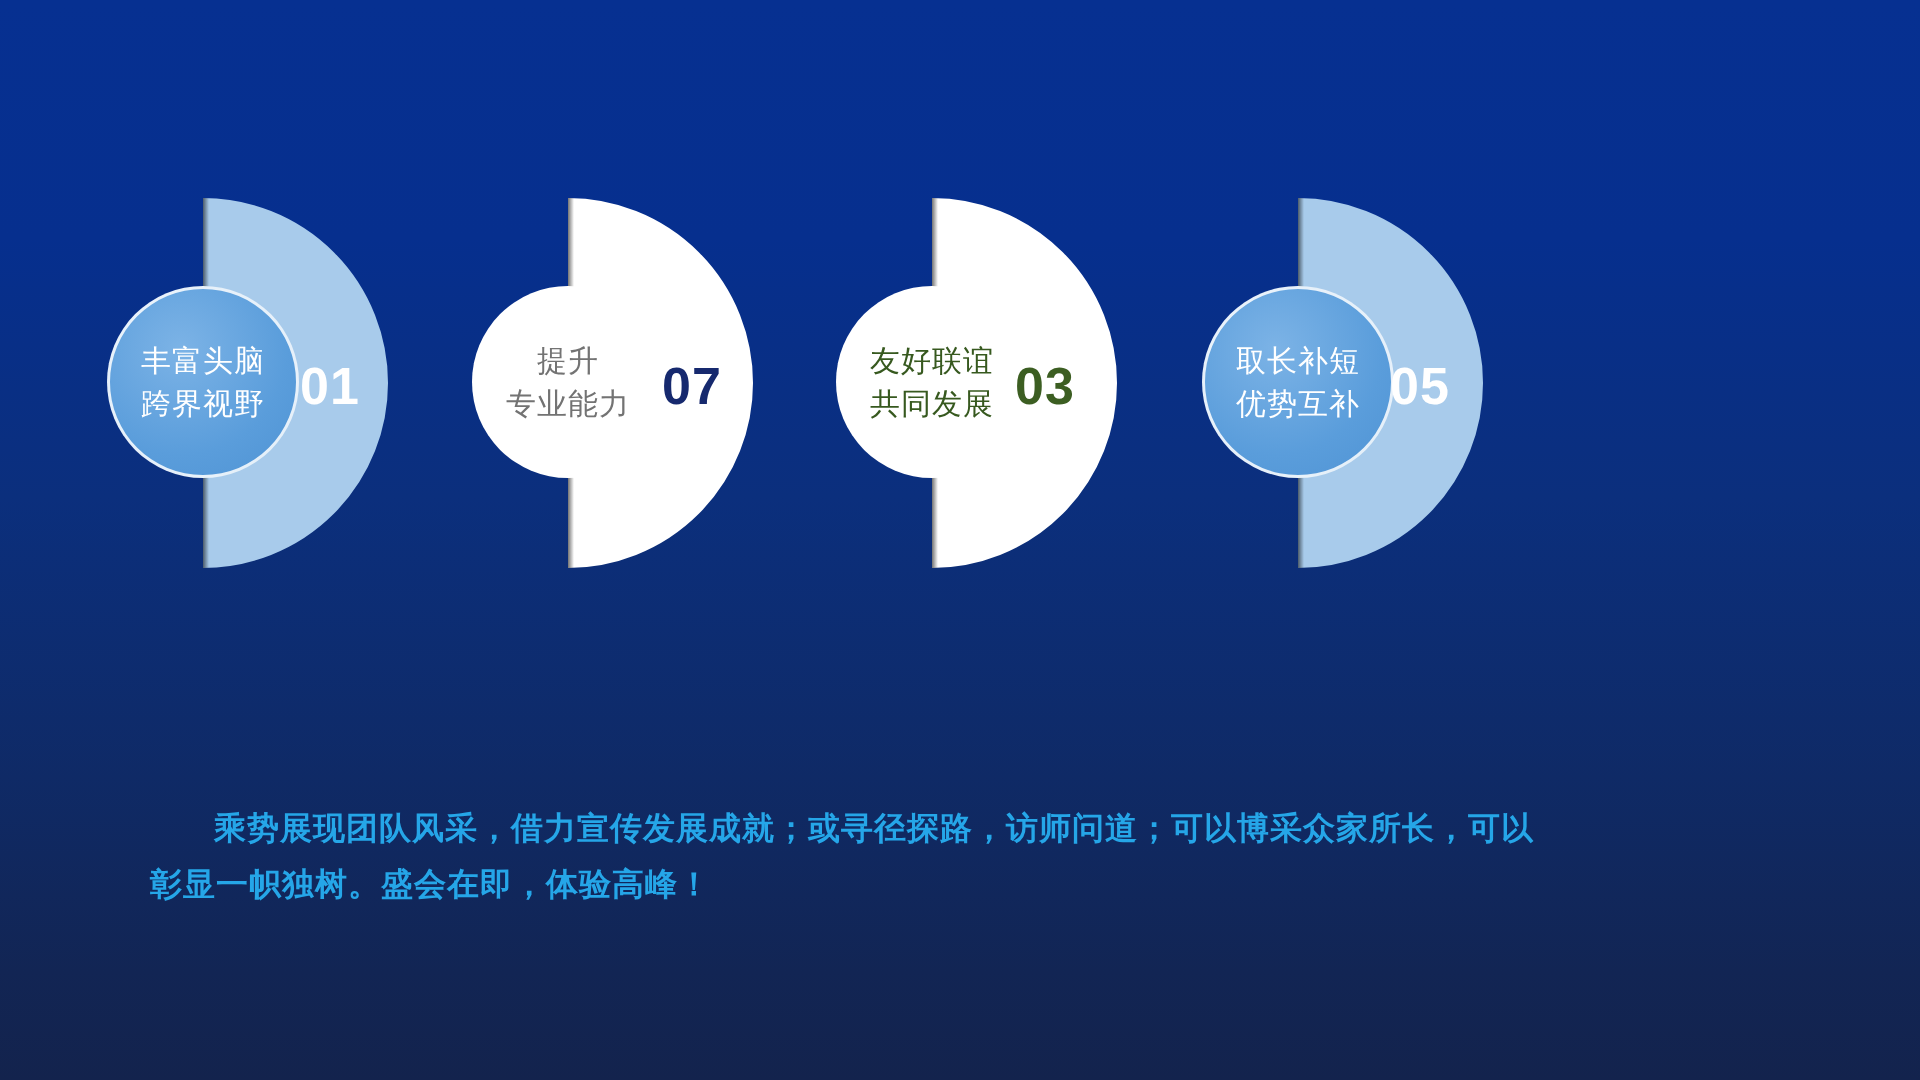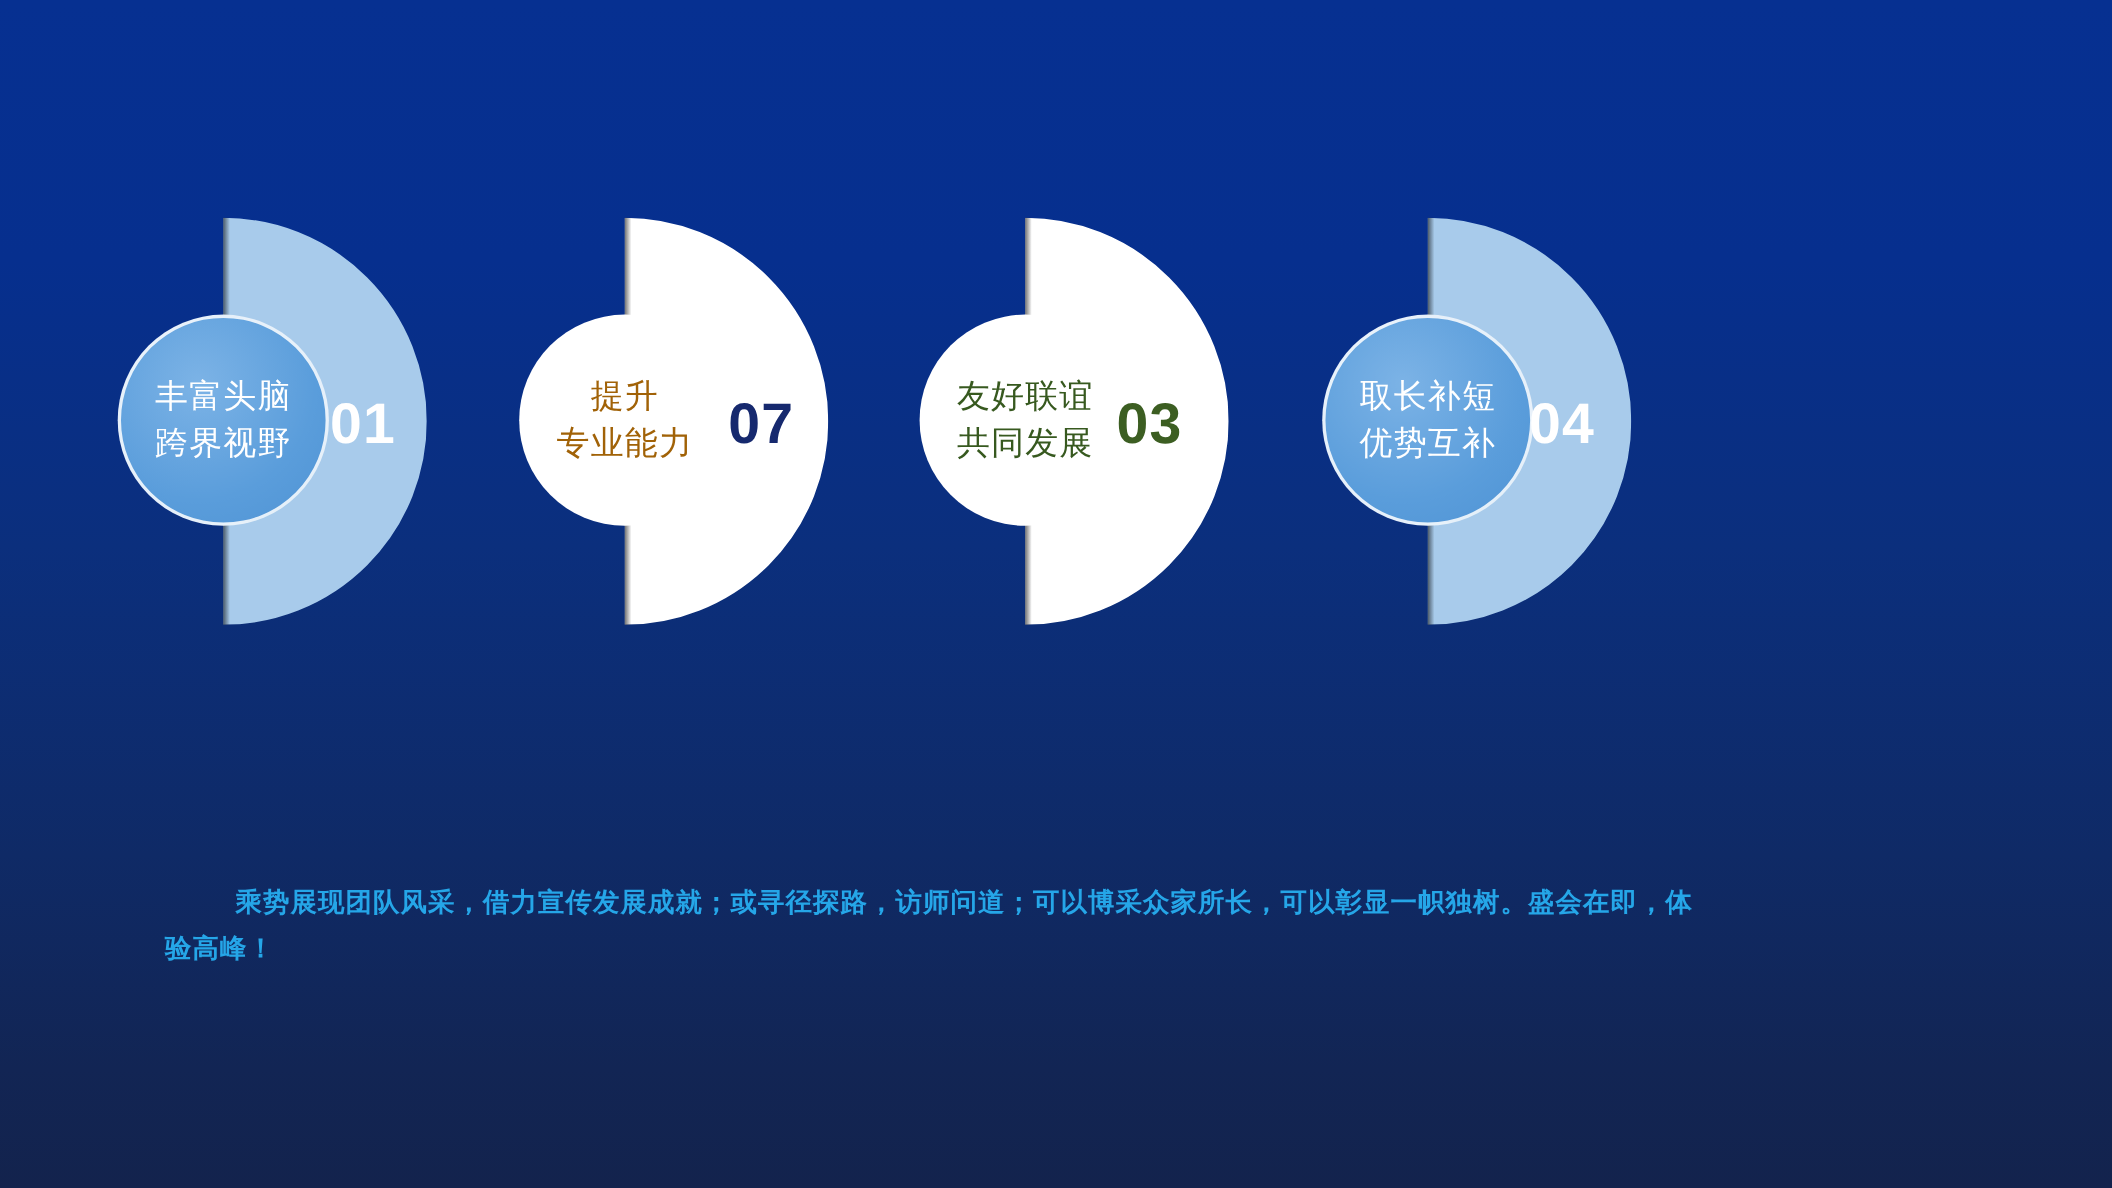--- a/index.html
+++ b/index.html
@@ -92,21 +92,21 @@
     letter-spacing: 1px;
     line-height: 1;
   }
 
   
   #caption {
     position: absolute;
     left: 150px;
     top: 800px;
     width: 1400px;
-    font-size: 24px;
+    font-size: 32px;
     font-weight: bold;
     line-height: 1.75;
     letter-spacing: 1px;
     text-indent: 64px;
     color: #25a6e8;
   }
 </style>
 </head>
 <body>
 
@@ -119,38 +119,38 @@
         <div class="crescent-shadow" style="left: 203px; top: 198px; height: 370px;"></div>
         <div class="disc light" style="left: 107px; top: 286px; width: 192px; height: 192px;"><div class="disc-text" style="color: rgb(255, 255, 255);">丰富头脑
 跨界视野</div></div>
         <div class="num" style="left: 290px; top: 360px; width: 80px; text-align: center; color: rgb(255, 255, 255);">01</div>
       </div>
       <div class="group">
         <div class="crescent-wrap" style="left: 568px; top: 198px; width: 185px; height: 370px;">
           <div class="crescent" style="left: -185px; width: 370px; height: 370px; border: 112px solid rgb(255, 255, 255);"></div>
         </div>
         <div class="crescent-shadow" style="left: 568px; top: 198px; height: 370px;"></div>
-        <div class="disc white" style="left: 472px; top: 286px; width: 192px; height: 192px;"><div class="disc-text" style="color: #a16207;">提升
+        <div class="disc white" style="left: 472px; top: 286px; width: 192px; height: 192px;"><div class="disc-text" style="color: #737373;">提升
 专业能力</div></div>
         <div class="num" style="left: 652px; top: 360px; width: 80px; text-align: center; color: rgb(22, 41, 110);">07</div>
       </div>
       <div class="group">
         <div class="crescent-wrap" style="left: 932px; top: 198px; width: 185px; height: 370px;">
           <div class="crescent" style="left: -185px; width: 370px; height: 370px; border: 112px solid rgb(255, 255, 255);"></div>
         </div>
         <div class="crescent-shadow" style="left: 932px; top: 198px; height: 370px;"></div>
         <div class="disc white" style="left: 836px; top: 286px; width: 192px; height: 192px;"><div class="disc-text" style="color: rgb(55, 89, 31);">友好联谊
 共同发展</div></div>
         <div class="num" style="left: 1015px; top: 360px; width: 80px; text-align: left; color: rgb(60, 94, 34);">03</div>
       </div>
       <div class="group">
         <div class="crescent-wrap" style="left: 1298px; top: 198px; width: 185px; height: 370px;">
           <div class="crescent" style="left: -185px; width: 370px; height: 370px; border: 112px solid rgb(168, 203, 235);"></div>
         </div>
         <div class="crescent-shadow" style="left: 1298px; top: 198px; height: 370px;"></div>
         <div class="disc light" style="left: 1202px; top: 286px; width: 192px; height: 192px;"><div class="disc-text" style="color: rgb(255, 255, 255);">取长补短
 优势互补</div></div>
-        <div class="num" style="left: 1380px; top: 360px; width: 80px; text-align: center; color: rgb(255, 255, 255);">04</div>
+        <div class="num" style="left: 1380px; top: 360px; width: 80px; text-align: center; color: rgb(255, 255, 255);">05</div>
       </div>
     </div>
 
   <div id="caption" style="color: rgb(37, 166, 232);">乘势展现团队风采，借力宣传发展成就；或寻径探路，访师问道；可以博采众家所长，可以彰显一帜独树。盛会在即，体验高峰！</div>
 </div>
 
 </body></html>

